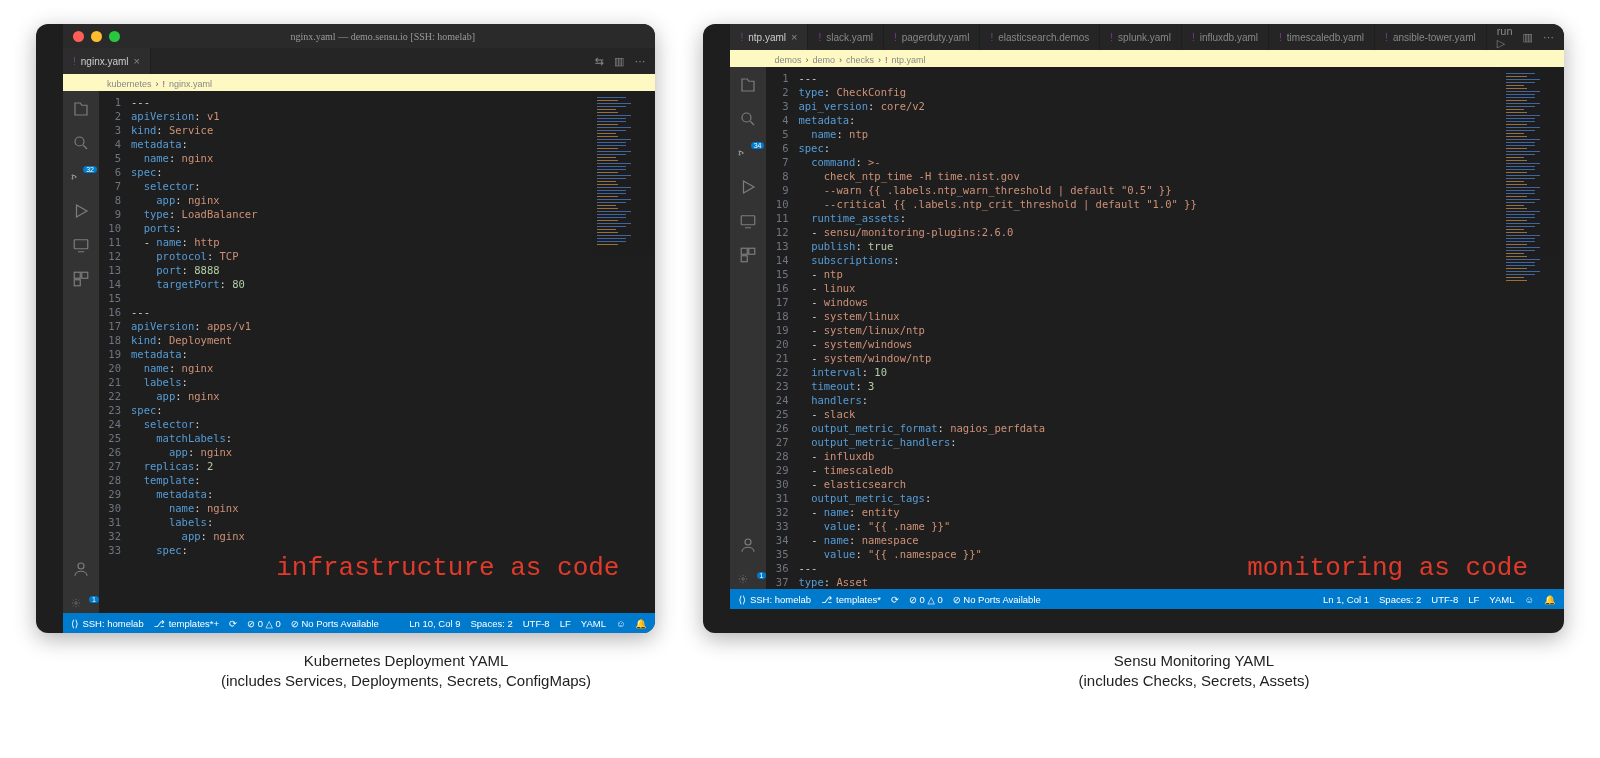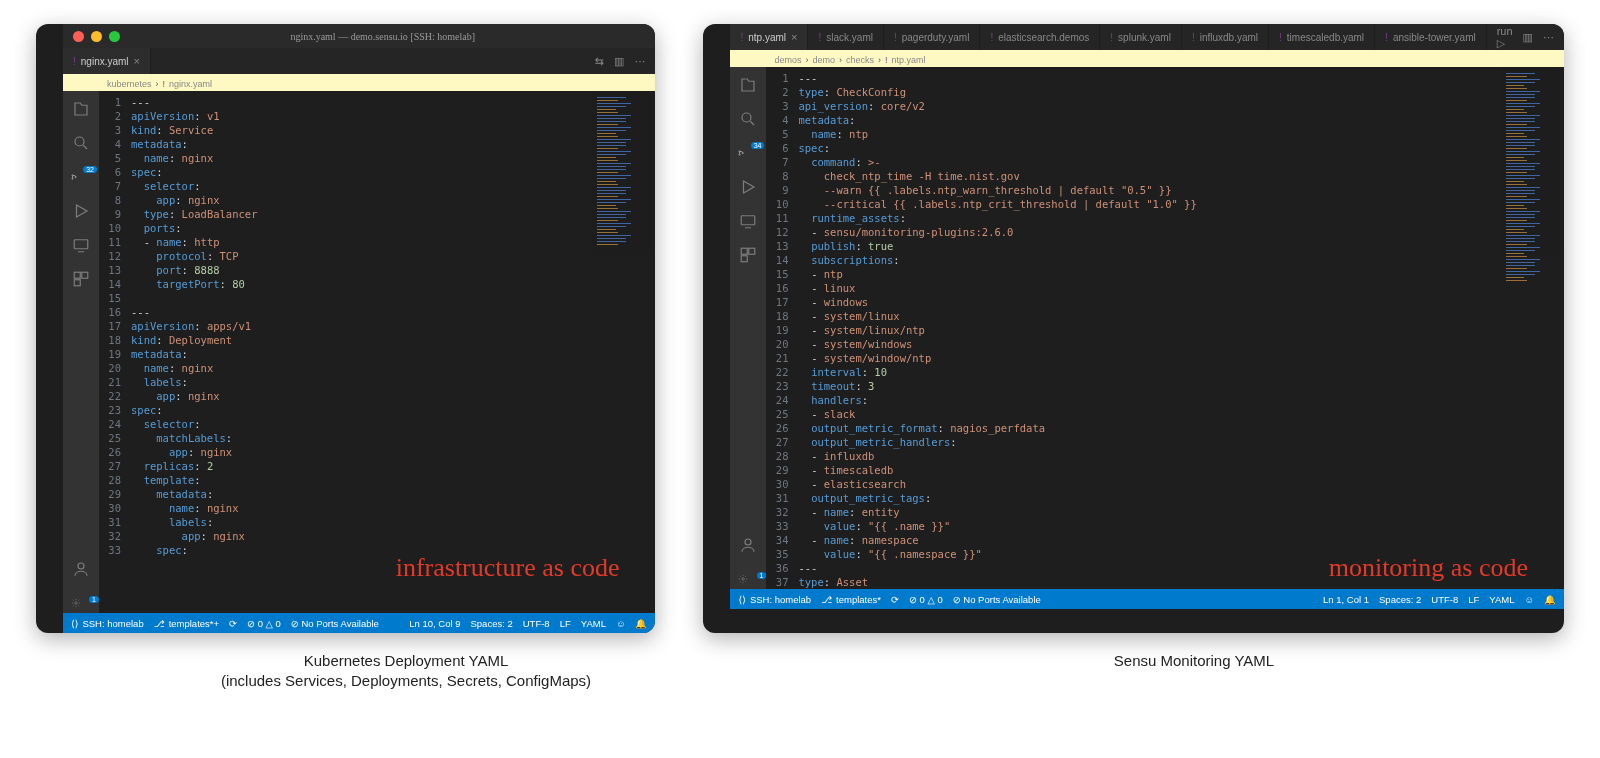--- a/index.html
+++ b/index.html
@@ -60,21 +60,21 @@
   .minimap .ml.b{background:#b07f3c; width:40%;}
   .minimap .ml.c2{background:#4773b8; width:65%;}
   .minimap .ml.d2{background:#b07f3c; width:35%;}
   
   .status { height:20px; background:#007acc; display:flex; align-items:center; font-size:9.5px; color:#fff; padding:0 8px; gap:10px;}
   .status .grp{display:flex;align-items:center;gap:4px; cursor:pointer;}
   .status .r{margin-left:auto;}
   
   .overlay {
     position:absolute; bottom:50px; right:36px;
-    color:#e23a2a; font-size:26px; font-family:Liberation Serif, serif;
+    color:#e23a2a; font-size:26px; font-family:Liberation Mono, monospace;
     font-weight:400; pointer-events:none;
   }
   
   .captions { display:flex; gap:48px; padding:14px 36px 0;  }
   .caption { flex:1; text-align:center; font-size:15px; color:#222; line-height:1.35; }
 </style>
 </head>
 <body>
 
 <div class="canvas">
@@ -518,14 +518,15 @@
   </div>
 </div>
 
 <div class="captions">
   <div class="caption">
     <div>Kubernetes Deployment YAML</div>
     <div>(includes Services, Deployments, Secrets, ConfigMaps)</div>
   </div>
   <div class="caption">
     <div>Sensu Monitoring YAML</div>
+    <div>(includes Checks, Secrets, Assets)</div>
   </div>
 </div>
 
 </body></html>

